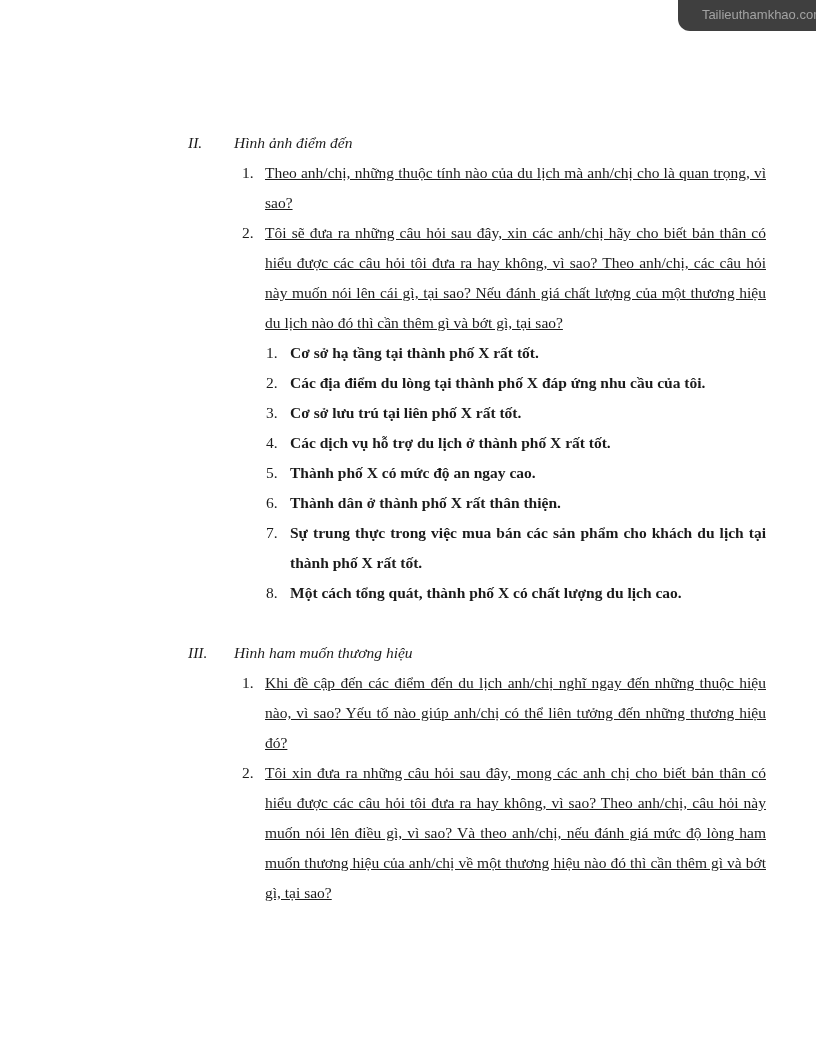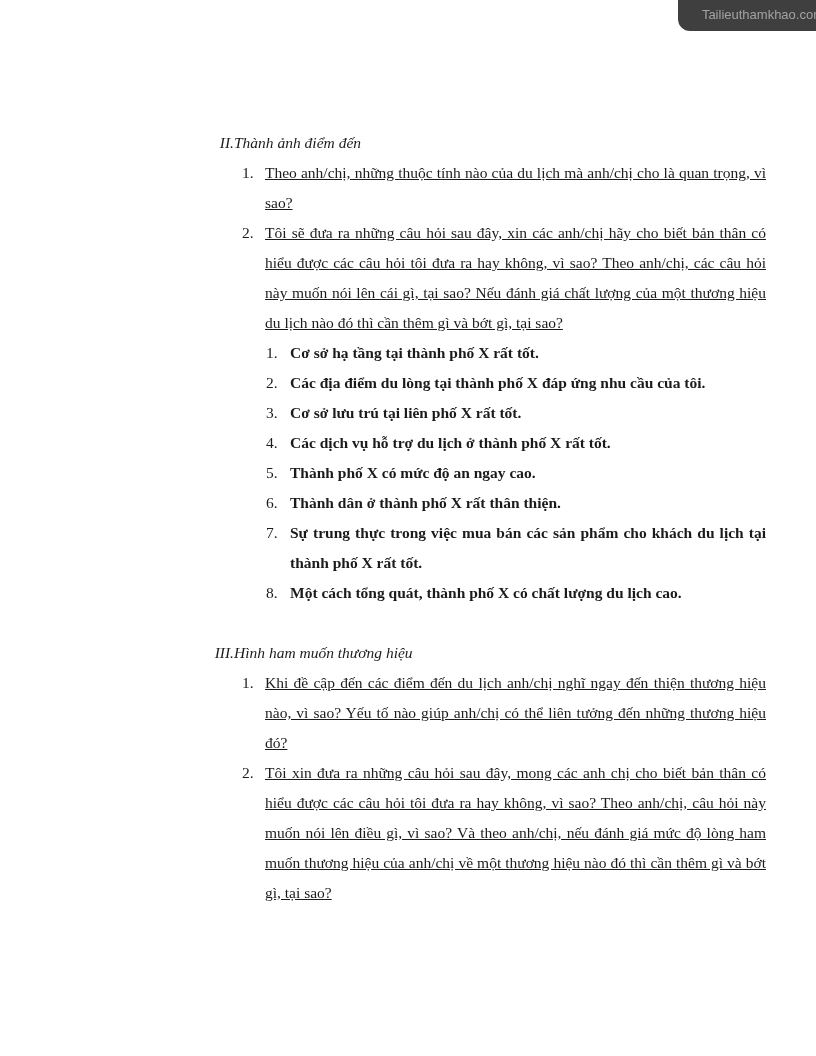--- a/index.html
+++ b/index.html
@@ -29,39 +29,39 @@
   .content {
     position: absolute;
     top: 128px;
     left: 164px;
     width: 578px;
     font-size: 15.5px;
     line-height: 30px;
   }
   .section + .section { margin-top: 30px; }
   .section-heading { display: flex; font-style: italic; }
-  .section-number { flex: none; width: 46px; text-align: right; }
+  .section-number { flex: none; width: 46px; }
   .section-title { flex: 1; }
   .list-item { display: flex; margin-left: 54px; }
   .list-item > .item-number { flex: none; width: 23px; }
   .list-item > .item-text { flex: 1; text-align: justify; text-decoration: underline; }
   .sub-item { display: flex; margin-left: 78px; }
   .sub-item > .item-number { flex: none; width: 24px; }
   .sub-item > .item-text { flex: 1; text-align: justify; font-weight: bold; }
 </style>
 </head>
 <body>
 
 <div class="page">
   <div class="watermark">Tailieuthamkhao.com</div>
   <div class="content">
       <div class="section">
         <div class="section-heading">
           <span class="section-number">II.</span>
-          <span class="section-title">Thành ảnh điểm đến</span>
+          <span class="section-title">Hình ảnh điểm đến</span>
         </div>
         <div class="list-item">
           <span class="item-number">1.</span>
           <div class="item-text">Theo anh/chị, những thuộc tính nào của du lịch mà anh/chị cho là quan trọng, vì sao?</div>
         </div>
         <div class="list-item">
           <span class="item-number">2.</span>
           <div class="item-text">Tôi sẽ đưa ra những câu hỏi sau đây, xin các anh/chị hãy cho biết bản thân có hiểu được các câu hỏi tôi đưa ra hay không, vì sao? Theo anh/chị, các câu hỏi này muốn nói lên cái gì, tại sao? Nếu đánh giá chất lượng của một thương hiệu du lịch nào đó thì cần thêm gì và bớt gì, tại sao?</div>
         </div>
         <div class="sub-item">
@@ -97,21 +97,21 @@
           <div class="item-text">Một cách tổng quát, thành phố X có chất lượng du lịch cao.</div>
         </div>
       </div>
       <div class="section">
         <div class="section-heading">
           <span class="section-number">III.</span>
           <span class="section-title">Hình ham muốn thương hiệu</span>
         </div>
         <div class="list-item">
           <span class="item-number">1.</span>
-          <div class="item-text">Khi đề cập đến các điểm đến du lịch anh/chị nghĩ ngay đến thiện thương hiệu nào, vì sao? Yếu tố nào giúp anh/chị có thể liên tưởng đến những thương hiệu đó?</div>
+          <div class="item-text">Khi đề cập đến các điểm đến du lịch anh/chị nghĩ ngay đến những thuộc hiệu nào, vì sao? Yếu tố nào giúp anh/chị có thể liên tưởng đến những thương hiệu đó?</div>
         </div>
         <div class="list-item">
           <span class="item-number">2.</span>
           <div class="item-text">Tôi xin đưa ra những câu hỏi sau đây, mong các anh chị cho biết bản thân có hiểu được các câu hỏi tôi đưa ra hay không, vì sao? Theo anh/chị, câu hỏi này muốn nói lên điều gì, vì sao? Và theo anh/chị, nếu đánh giá mức độ lòng ham muốn thương hiệu của anh/chị về một thương hiệu nào đó thì cần thêm gì và bớt gì, tại sao?</div>
         </div>
       </div>
     </div>
 </div>
 
 </body></html>

